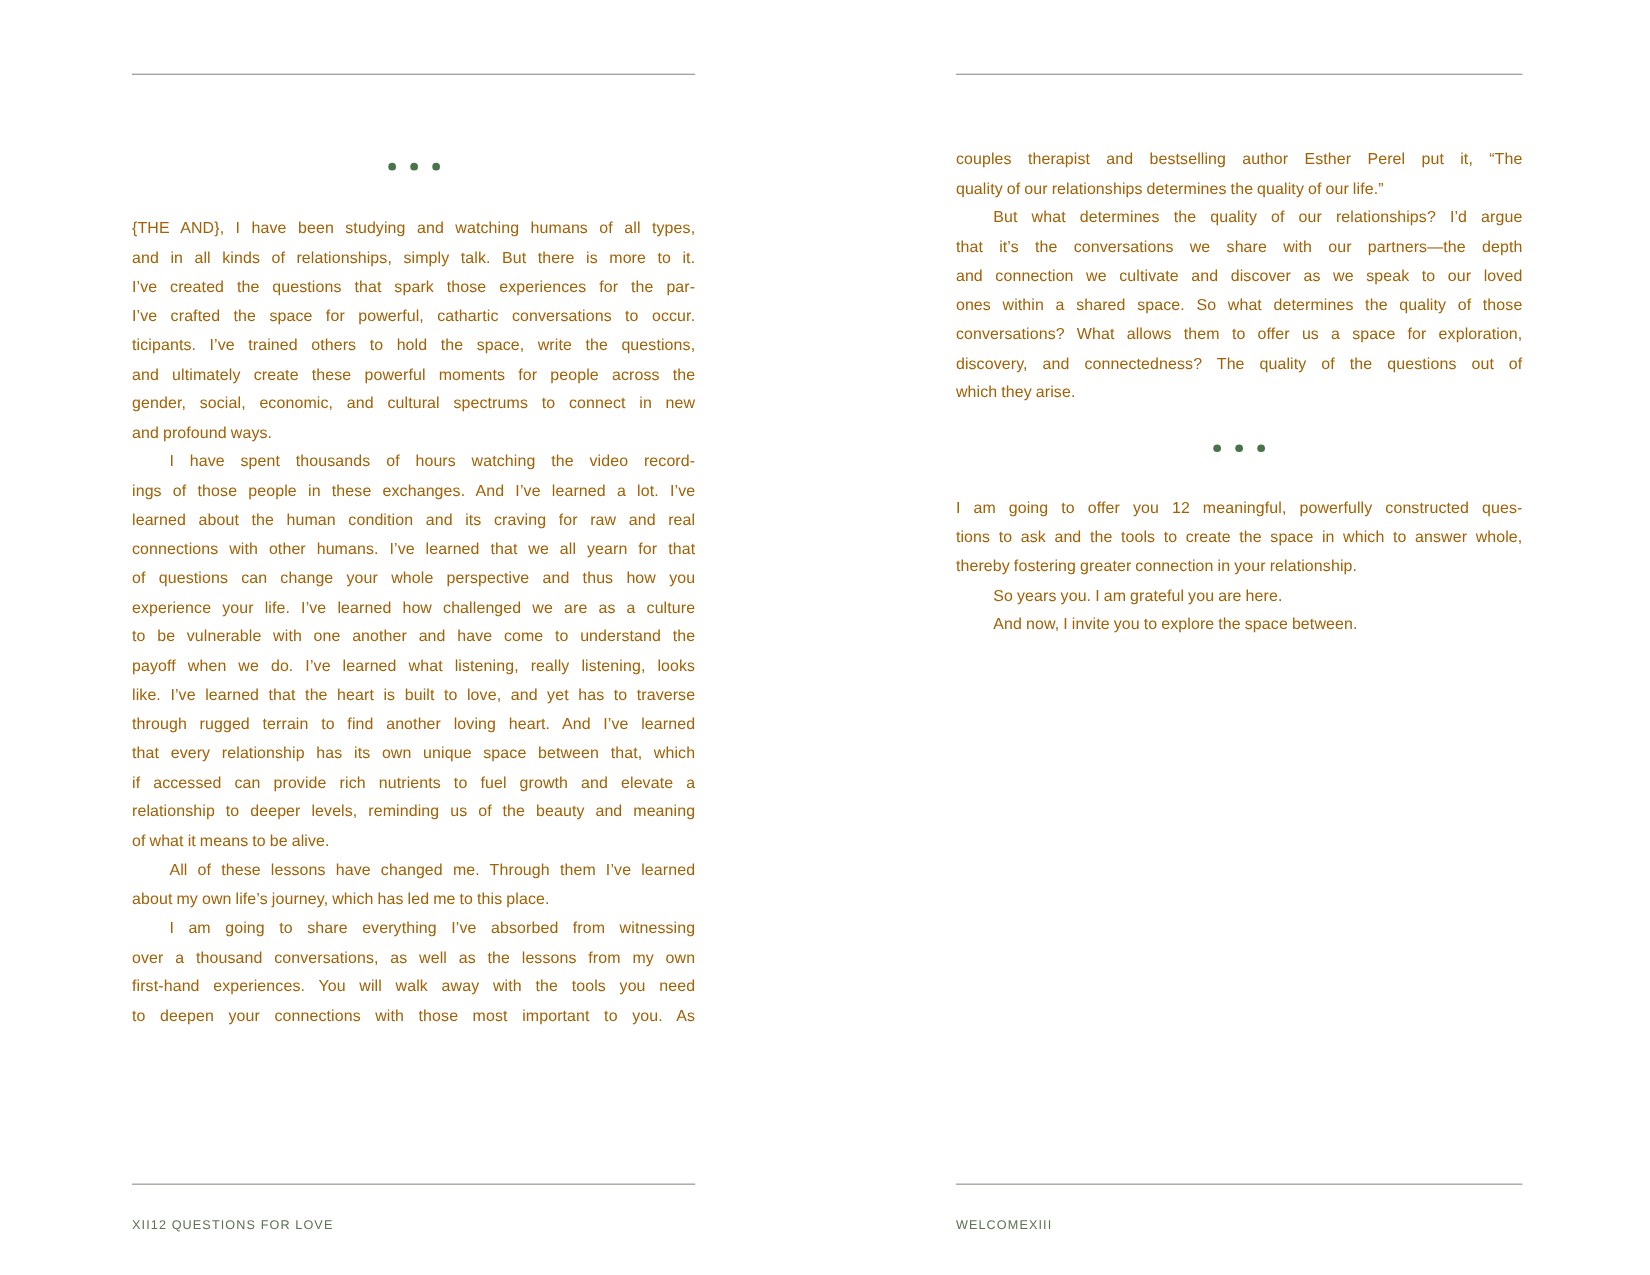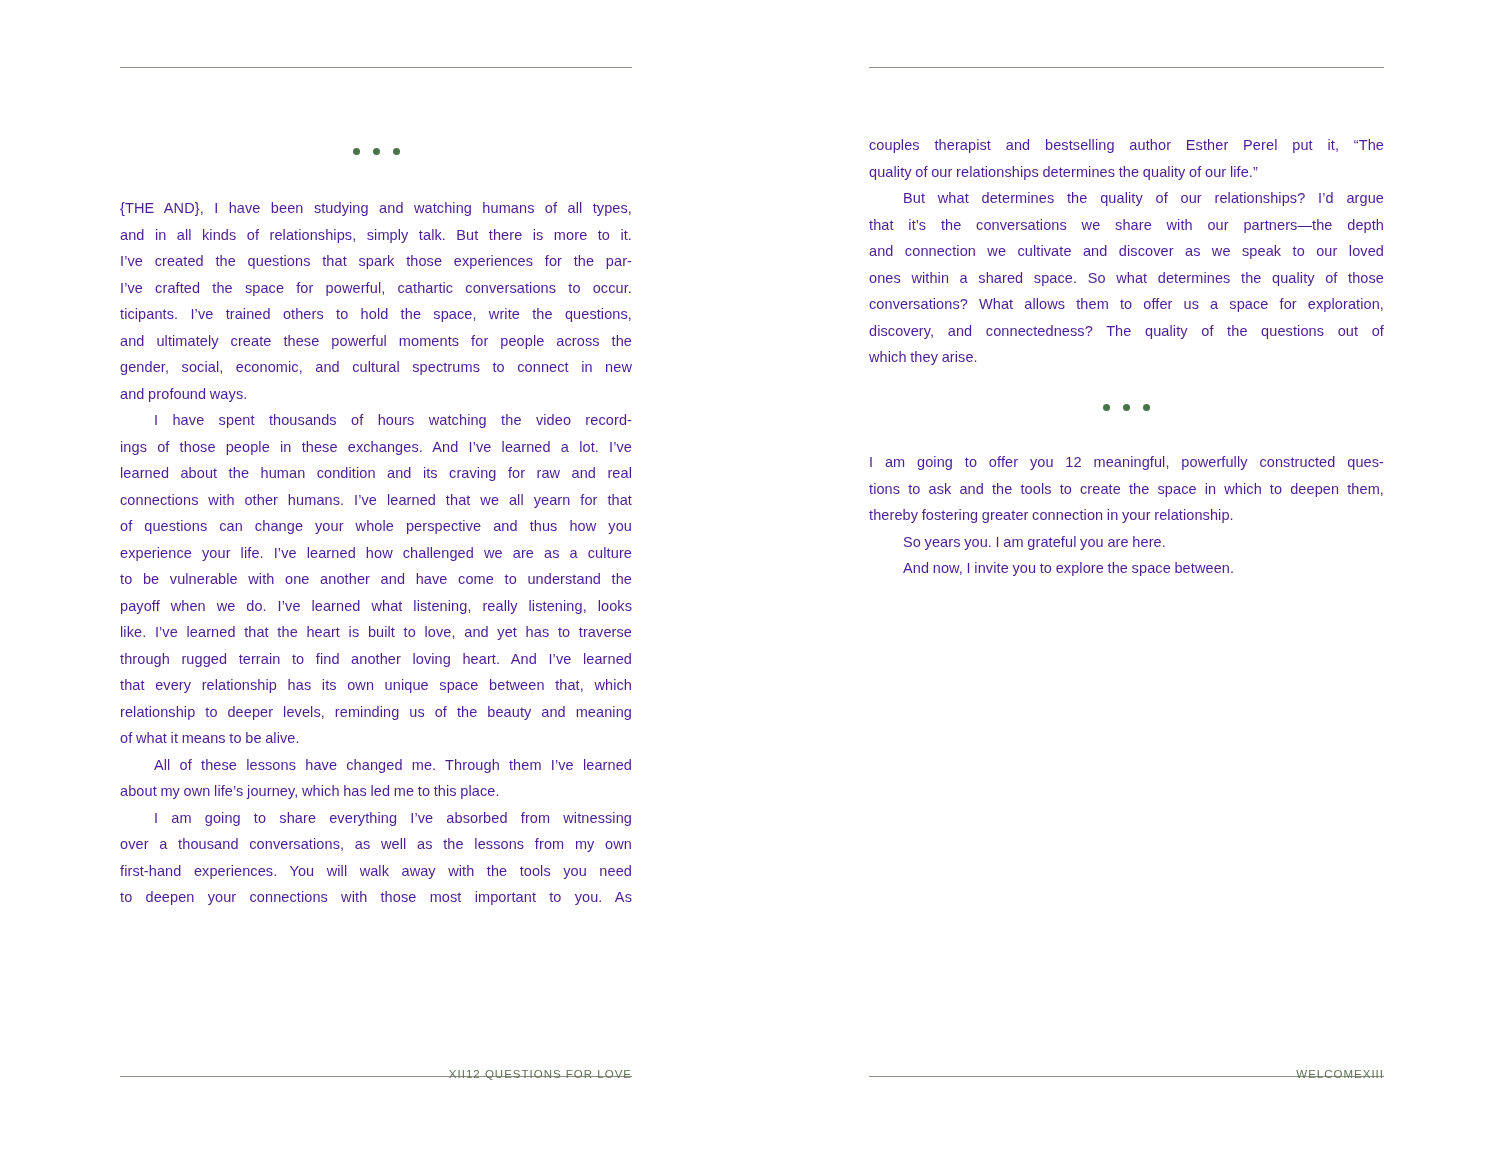--- a/index.html
+++ b/index.html
@@ -45,45 +45,45 @@
     border-radius: 50%;
     background: #497348;
   }
   #page-left  .ornament { top: 144px; }
   #page-right .ornament-a { top: 400px; }
 
   .body-text {
     position: absolute;
     left: 0;
     width: 100%;
-    color: #4c1d95;
+    color: #a16207;
     font-size: 14.5px;
     line-height: 26.5px;
     letter-spacing: 0.1px;
     word-spacing: -0.5px;
   }
   #page-left  .body-text   { top: 195px; }
   #page-right .body-text-a { top: 132px; }
   #page-right .body-text-b { top: 449px; }
 
   .line {
     text-align: justify;
     text-align-last: justify;
     height: 26.5px;
   }
   .line.indent   { text-indent: 34px; }
   .line.lastline { text-align-last: left; }
 
   .footer {
     position: absolute;
     left: 0;
-    top: 1068px;
+    top: 1108px;
     width: 100%;
     display: flex;
-    justify-content: flex-end;
+    justify-content: flex-start;
     align-items: baseline;
     color: #5d7153;
     font-size: 11.5px;
     letter-spacing: 1px;
   }
 </style>
 </head>
 <body>
 
 <div id="stage">
@@ -111,20 +111,21 @@
           <div class="line">ings of those people in these exchanges. And I’ve learned a lot. I’ve</div>
           <div class="line">learned about the human condition and its craving for raw and real</div>
           <div class="line">connections with other humans. I’ve learned that we all yearn for that</div>
           <div class="line">of questions can change your whole perspective and thus how you</div>
           <div class="line">experience your life. I’ve learned how challenged we are as a culture</div>
           <div class="line">to be vulnerable with one another and have come to understand the</div>
           <div class="line">payoff when we do. I’ve learned what listening, really listening, looks</div>
           <div class="line">like. I’ve learned that the heart is built to love, and yet has to traverse</div>
           <div class="line">through rugged terrain to find another loving heart. And I’ve learned</div>
           <div class="line">that every relationship has its own unique space between that, which</div>
+          <div class="line">if accessed can provide rich nutrients to fuel growth and elevate a</div>
           <div class="line">relationship to deeper levels, reminding us of the beauty and meaning</div>
           <div class="line lastline">of what it means to be alive.</div>
         </div>
         <div class="para">
           <div class="line indent">All of these lessons have changed me. Through them I’ve learned</div>
           <div class="line lastline">about my own life’s journey, which has led me to this place.</div>
         </div>
         <div class="para">
           <div class="line indent">I am going to share everything I’ve absorbed from witnessing</div>
           <div class="line">over a thousand conversations, as well as the lessons from my own</div>
@@ -157,21 +158,21 @@
         </div>
       </div>
     <div class="ornament ornament-a">
       <span class="dot"></span>
       <span class="dot"></span>
       <span class="dot"></span>
     </div>
     <div class="body-text body-text-b">
         <div class="para">
           <div class="line">I am going to offer you 12 meaningful, powerfully constructed ques-</div>
-          <div class="line">tions to ask and the tools to create the space in which to deepen them,</div>
+          <div class="line">tions to ask and the tools to create the space in which to answer whole,</div>
           <div class="line lastline">thereby fostering greater connection in your relationship.</div>
         </div>
         <div class="para">
           <div class="line indent lastline">So years you. I am grateful you are here.</div>
         </div>
         <div class="para">
           <div class="line indent lastline">And now, I invite you to explore the space between.</div>
         </div>
       </div>
     <div class="footer-rule"></div>

